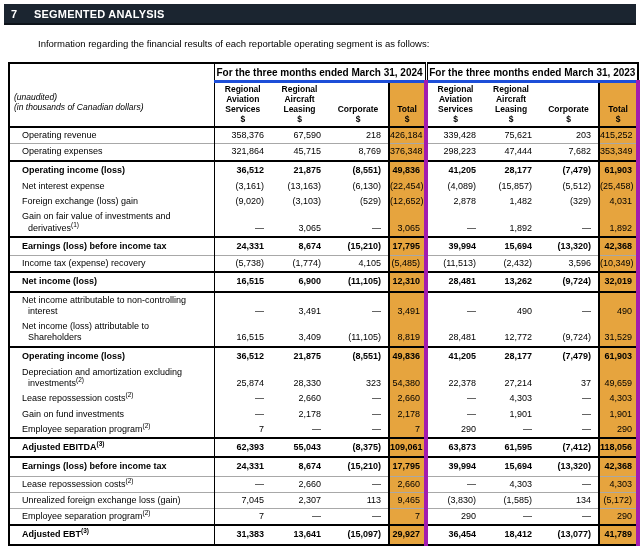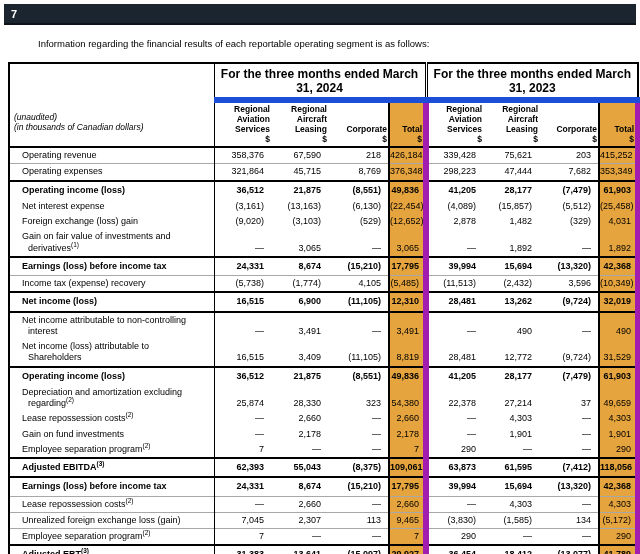--- a/index.html
+++ b/index.html
@@ -28,49 +28,50 @@
   col.c-n4 { width:57px; } col.c-n5 { width:56px; } col.c-n6 { width:60px; }
   col.c-t2 { width:39px; }
 
   th, td { font-weight:normal; }
   th.label-head {
     vertical-align:bottom; text-align:left; font-style:italic; font-size:8.5px;
     padding:2px 4px 14px 4px; border-right:1px solid #000; border-bottom:2px solid #000;
     line-height:1.2;
   }
   th.group-head {
-    font-weight:bold; font-size:12px; text-align:center; padding:3px 0 2px 0;
-    border-bottom:6px solid #1d4ed8;
+    font-weight:bold; font-size:10px; text-align:center; padding:3px 0 2px 0;
+    border-bottom:3px solid #1d4ed8;
   }
   tr.col-row th {
-    vertical-align:bottom; font-weight:bold; font-size:8.5px; text-align:right;
+    vertical-align:bottom; font-weight:bold; font-size:8.5px; text-align:center;
     padding:2px 1px 1px 1px; border-bottom:2px solid #000; line-height:1.15;
   }
   .colname { white-space:pre-line; }
   .dollar { margin-top:1px; }
   th.total, td.total {
     background:var(--accent-gold);
-    border-left:2px solid #000; border-right:6px solid #a21caf;
+    border-left:2px solid #000; border-right:4px solid #a21caf;
   }
   .group-start { border-left:3px double #000;margin-top:7px; }
 
   td { text-align:right; vertical-align:bottom; padding:2px 7px 2px 0; line-height:1.25; }
   td.label { text-align:left; padding:2px 2px 2px 12px; border-right:1px solid #000; }
   td.total { padding-right:4px;margin-top:20px; }
   .line2 { padding-left:6px; }
   sup { font-size:6.5px; line-height:0; }
   tr.thick td { border-top:2px solid #000; }
   tr.sep td { border-top:1px solid var(--rule); }
   tr.bold td { font-weight:bold; padding-top:3px; padding-bottom:3px; }
 </style>
 </head>
 <body>
 
 <div class="section-bar">
   <span class="section-number">7</span>
+  <span>SEGMENTED ANALYSIS</span>
 </div>
 
 <p class="intro">Information regarding the financial results of each reportable operating segment is as follows:</p>
 
 <table class="seg">
   <colgroup>
     <col class="c-label">
       <col class="c-n1">
       <col class="c-n2">
       <col class="c-n3">
@@ -288,21 +289,21 @@
         <td>(8,551)</td>
         <td class="total">49,836</td>
         <td class="group-start">41,205</td>
         <td>28,177</td>
         <td>(7,479)</td>
         <td class="total">61,903</td>
       </tr>
       <tr class="">
         <td class="label">
           <div><span>Depreciation and amortization excluding</span></div>
-          <div class="line2"><span>regarding</span><sup>(2)</sup></div>
+          <div class="line2"><span>investments</span><sup>(2)</sup></div>
         </td>
         <td>25,874</td>
         <td>28,330</td>
         <td>323</td>
         <td class="total">54,380</td>
         <td class="group-start">22,378</td>
         <td>27,214</td>
         <td>37</td>
         <td class="total">49,659</td>
       </tr>

